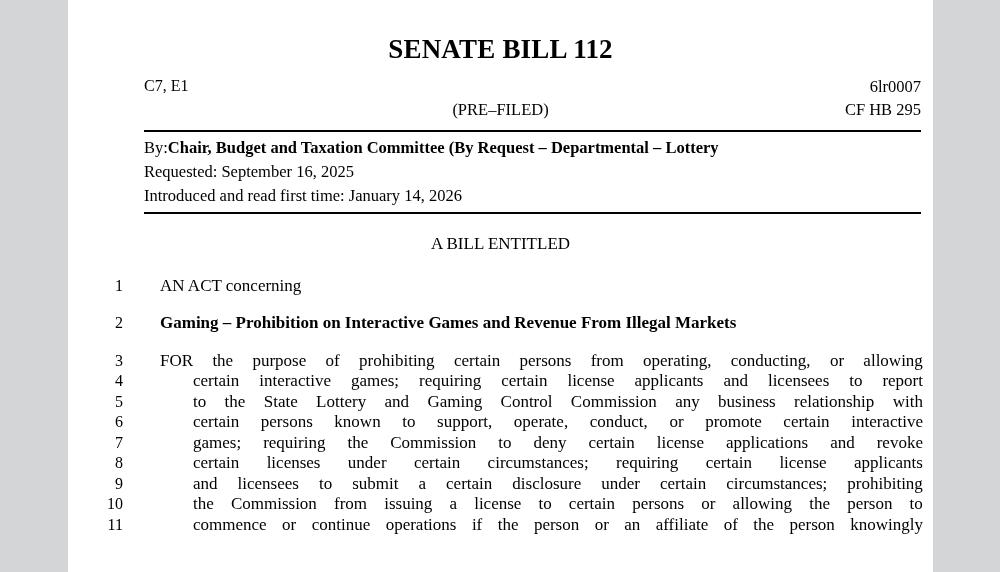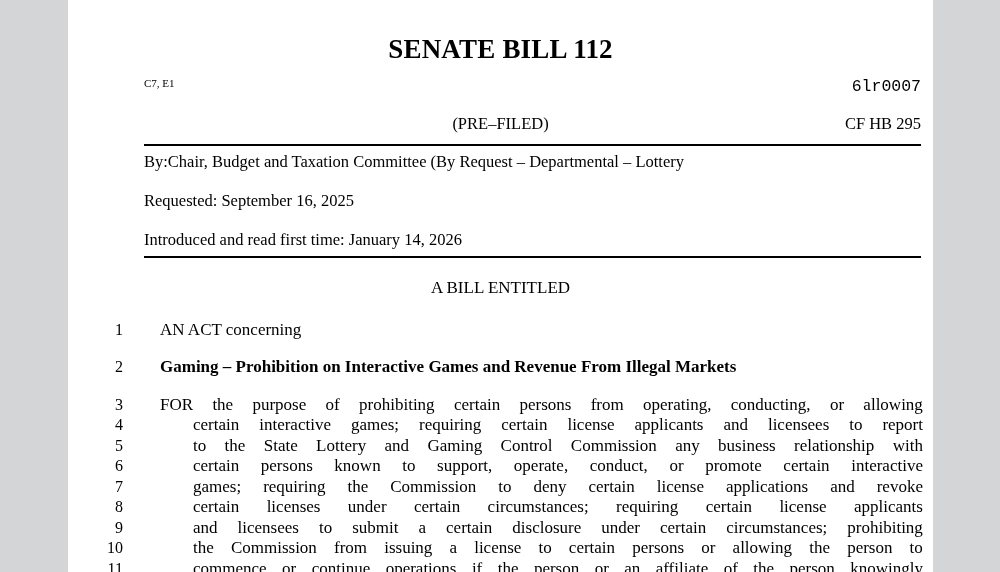--- a/index.html
+++ b/index.html
@@ -40,35 +40,34 @@
 
   .code-row {
     position: relative;
     height: 22px;
     margin-top: 12px;
   }
   .code-left {
     position: absolute;
     left: 76px;
     top: 0;
-    font-size: 11px;
+    font-size: 16px;
   }
   .code-right {
     position: absolute;
     right: 12px;
     top: 0;
     font-size: 16.5px;
     text-align: right;
-    font-family: Liberation Mono, monospace;
   }
 
   .prefiled-row {
     position: relative;
     height: 22px;
-    margin-top: 15px;
+    margin-top: 1px;
   }
   .prefiled {
     position: absolute;
     left: 0;
     right: 0;
     text-align: center;
     font-size: 16.5px;
   }
   .cf-right {
     position: absolute;
@@ -99,24 +98,24 @@
     text-indent: 0;
     padding-left: 48px;
   }
   .sponsor-line .hang {
     margin-left: -48px;
   }
   .sponsor-by {
     font-weight: normal;
   }
   .sponsor-name {
-    font-weight: normal;
+    font-weight: bold;
   }
   .meta-line {
-    margin-top: 18px;
+    margin-top: 3px;
   }
 
   
   .entitled {
     text-align: center;
     font-size: 17px;
     margin-top: 20px;
   }
 
   

